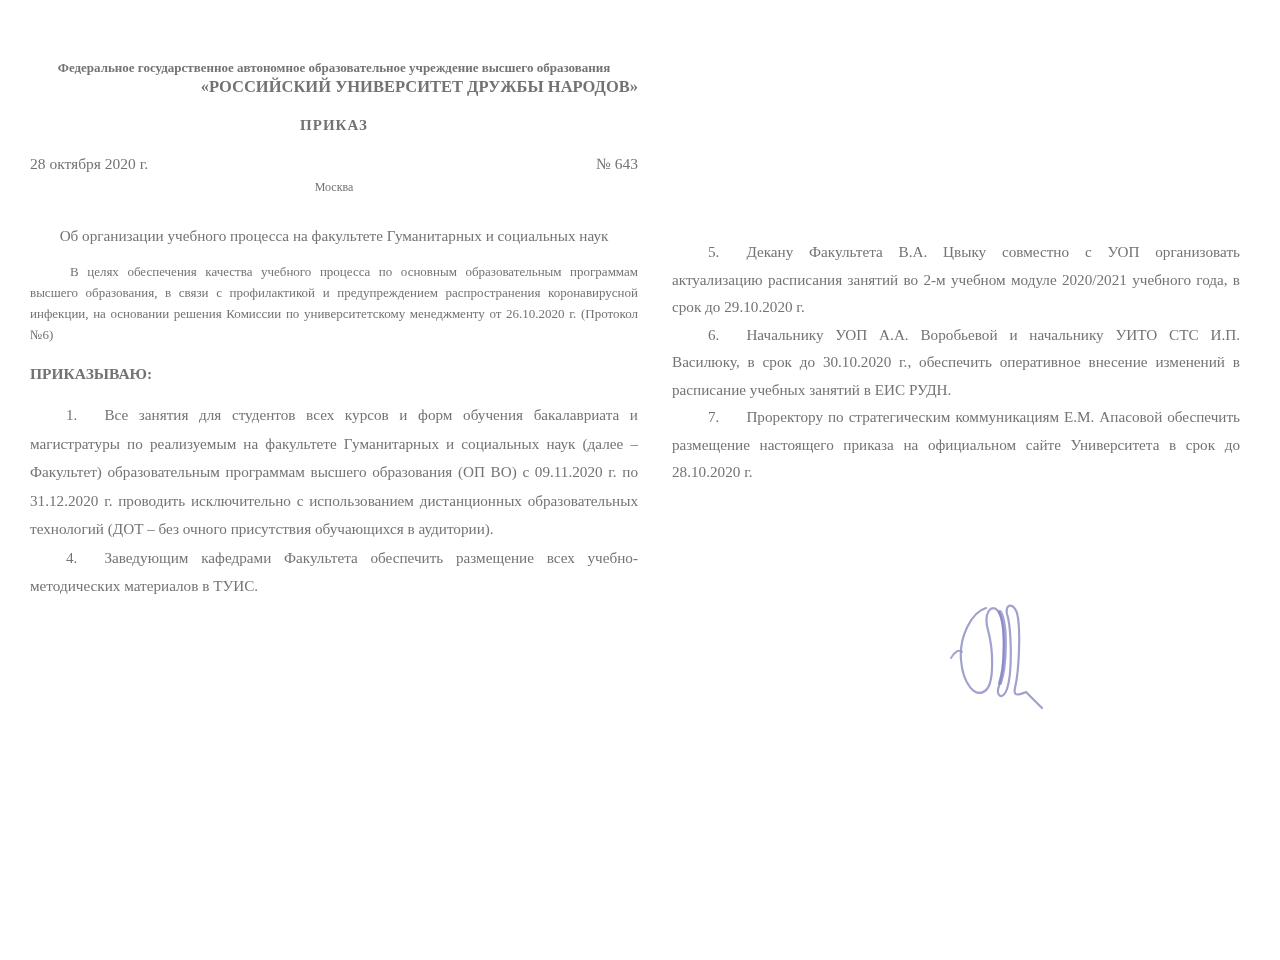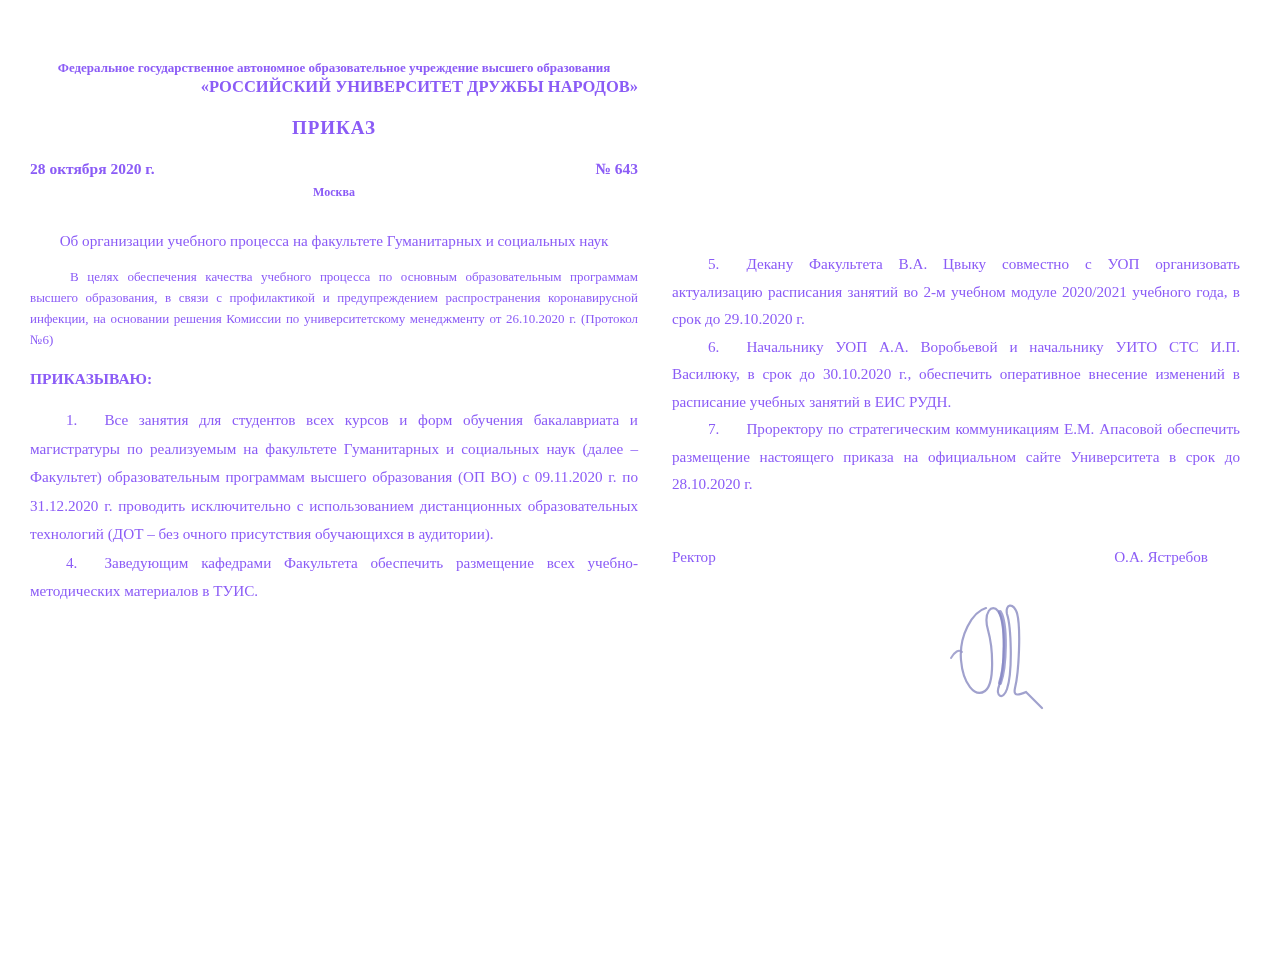--- a/index.html
+++ b/index.html
@@ -1,33 +1,33 @@
 <!DOCTYPE html>
 <html><head>
 <meta charset="utf-8">
 <style>
   html,body{margin:0;padding:0;background:#ffffff;}
   .page{
     position:relative;
     width:1280px;height:960px;
     background:#ffffff;
     font-family:"Liberation Serif","DejaVu Serif",serif;
-    color:#8b5cf6;
+    color:#737373;
     overflow:hidden;
   }
   .col{position:absolute;}
   .col-left{left:30px;top:60px;width:608px;}
-  .col-right{left:672px;top:250px;width:568px;}
+  .col-right{left:672px;top:238px;width:568px;}
 
   .org-line1{font-weight:bold;font-size:13px;text-align:center;line-height:16px;}
   .org-line2{font-weight:bold;font-size:16.5px;text-align:right;line-height:20px;margin-top:1px;}
   .org-line3{font-weight:bold;font-size:15.5px;text-align:center;line-height:19px;margin-top:1px;}
-  .doc-type{font-weight:bold;font-size:19px;text-align:center;letter-spacing:1px;margin-top:20px;}
-  .date-row{display:flex;justify-content:space-between;font-weight:bold;font-size:15.5px;margin-top:21px;}
-  .city{font-weight:bold;font-size:12px;text-align:center;margin-top:7px;}
+  .doc-type{font-weight:bold;font-size:15px;text-align:center;letter-spacing:1px;margin-top:20px;}
+  .date-row{display:flex;justify-content:space-between;font-weight:normal;font-size:15.5px;margin-top:21px;}
+  .city{font-weight:normal;font-size:12px;text-align:center;margin-top:7px;}
 
   .subject{font-size:15.2px;text-align:center;line-height:22px;margin-top:30px;}
   .intro{font-size:13px;text-align:justify;text-indent:40px;line-height:21px;margin:14px 0 0 0;}
   .order-word{font-weight:bold;font-size:15.5px;margin-top:20px;}
 
   .items{margin-top:18px;}
   .item{font-size:15.2px;text-align:justify;text-indent:36px;line-height:28.5px;margin:0;}
   .item .num{margin-right:27px;}
   .col-right .item{line-height:27.5px;}
 
@@ -79,24 +79,20 @@
         <p class="item">
           <span class="num">6.</span><span>Начальнику УОП А.А. Воробьевой и начальнику УИТО СТС И.П. Василюку, в срок до 30.10.2020 г., обеспечить оперативное внесение изменений в расписание учебных занятий в ЕИС РУДН.</span>
         </p>
 
         <p class="item">
           <span class="num">7.</span><span>Проректору по стратегическим коммуникациям Е.М. Апасовой обеспечить размещение настоящего приказа на официальном сайте Университета в срок до 28.10.2020 г.</span>
         </p>
 
       </div>
 
-    <div class="sig-row">
-      <span>Ректор</span>
-      <span class="sig-name">О.А. Ястребов</span>
-    </div>
   </div>
 
   <svg class="signature-svg" viewBox="0 0 100 120" xmlns="http://www.w3.org/2000/svg">
     <path d="M38 12
              C 24 16, 11 40, 13 64
              C 15 88, 27 102, 37 95
              C 47 88, 45 52, 40 34
              C 35 16, 44 7, 50 15
              C 58 26, 57 72, 51 90
              C 47 100, 55 105, 59 93

